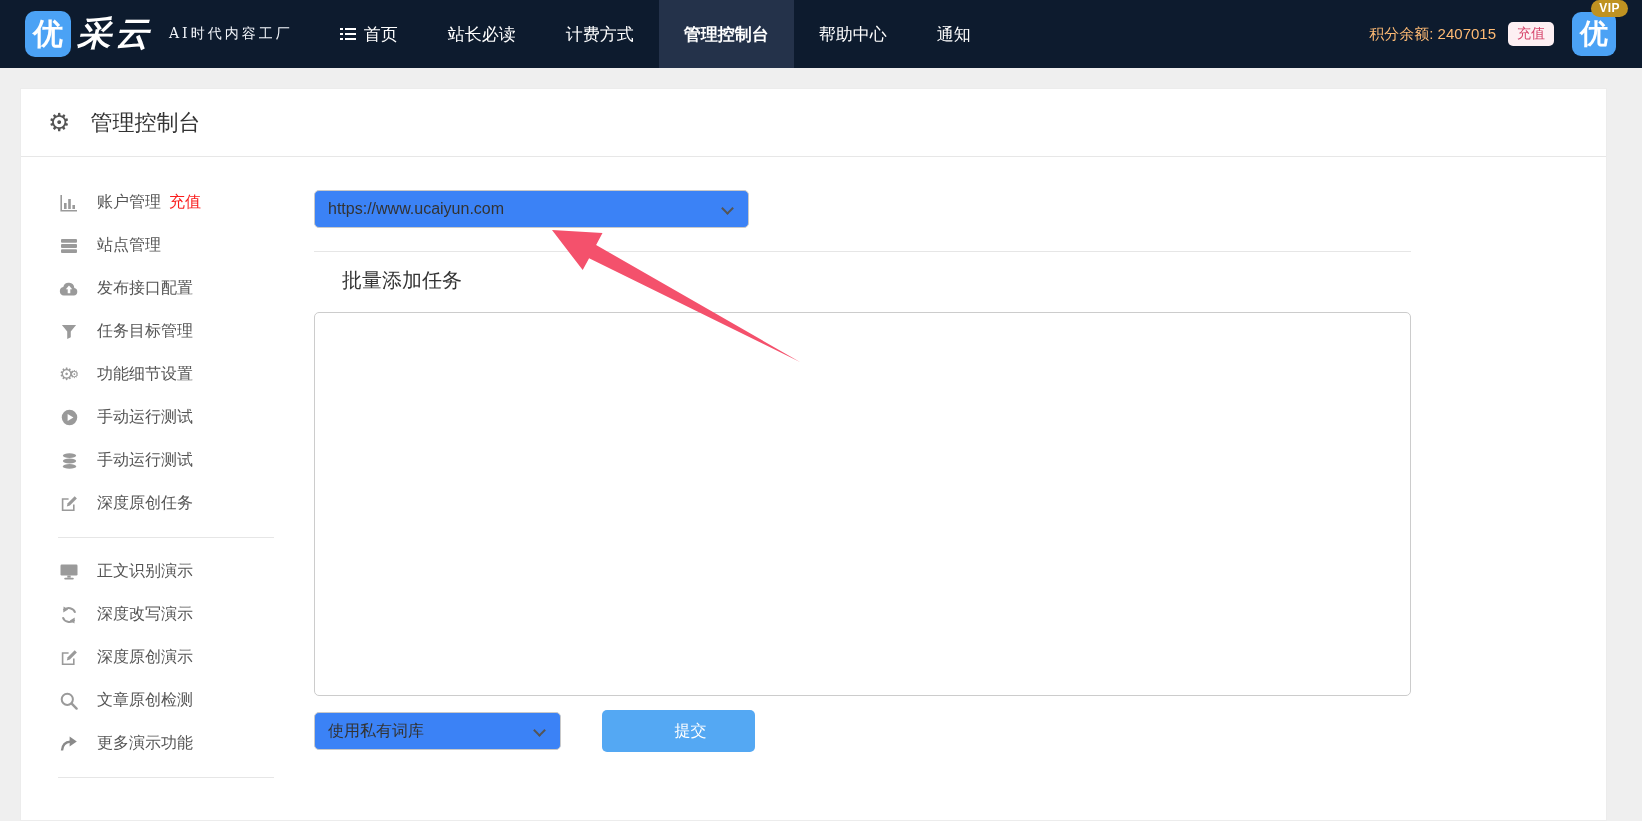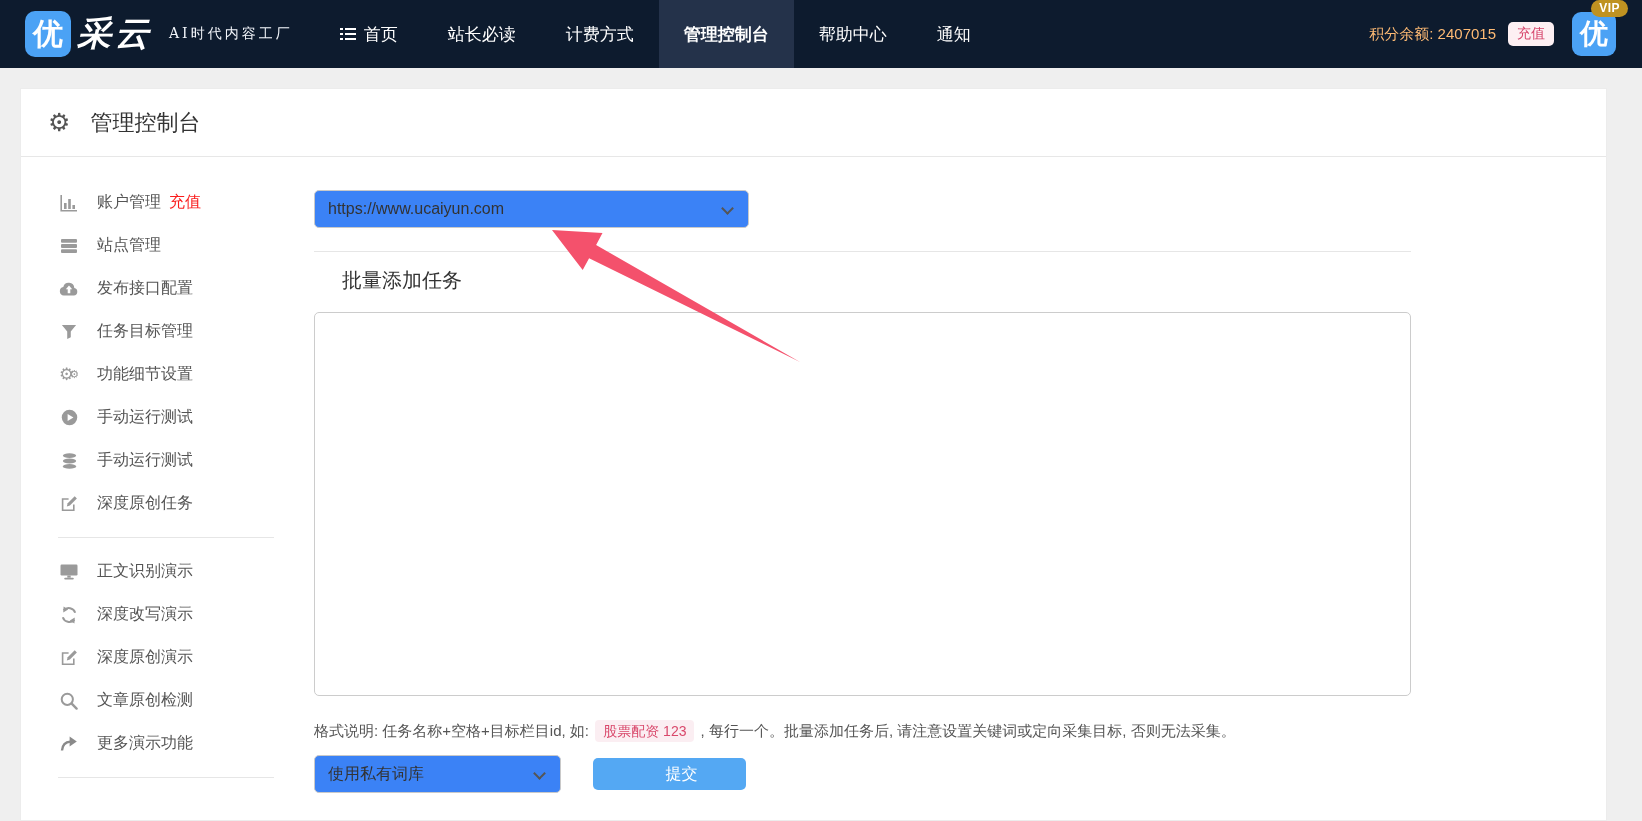--- a/index.html
+++ b/index.html
@@ -105,21 +105,21 @@
     font-family: "Liberation Sans", sans-serif; font-size: 15px; padding: 10px 12px;
   }
   .format-note { margin-top: 26px; font-size: 15px; color: #555; }
   .code-badge {
     background: #fbeef2; color: #d9486b; padding: 3px 8px; border-radius: 4px;
     font-size: 14px; margin: 0 2px;
   }
   .bottom-row { margin-top: 14px; display: flex; align-items: center; }
   .dict-select { width: 247px; }
   .submit-btn {
-    width: 153px; height: 32px; margin-left: 32px; background: #54a8f3;
+    width: 153px; height: 42px; margin-left: 41px; background: #54a8f3;
     color: #fff; font-size: 16px; border: none; border-radius: 5px; cursor: pointer;
     font-family: "Liberation Sans", sans-serif;
     padding-left: 24px;
   }
 
   
   .annot-arrow { position: absolute; left: 530px; top: 220px; pointer-events: none; z-index: 6; }
 
   svg.icon { display: block; }
 </style>
@@ -324,21 +324,20 @@
         <span>https://www.ucaiyun.com</span>
         <span class="chev"></span>
       </div>
 
       <hr class="hr-main">
 
       <div class="section-title">批量添加任务</div>
 
       <textarea class="batch-textarea" style=""></textarea>
 
-      <div class="format-note"><span>格式说明: 任务名称+空格+目标栏目id, 如: </span><span class="code-badge">股票配资 123</span><span> , 每行一个。批量添加任务后, 请注意设置关键词或定向采集目标, 否则无法采集。</span></div>
 
       <div class="bottom-row">
         <div class="select dict-select">
           <span>使用私有词库</span>
           <span class="chev"></span>
         </div>
         <button class="submit-btn">提交</button>
       </div>
     </div>
   </div>

